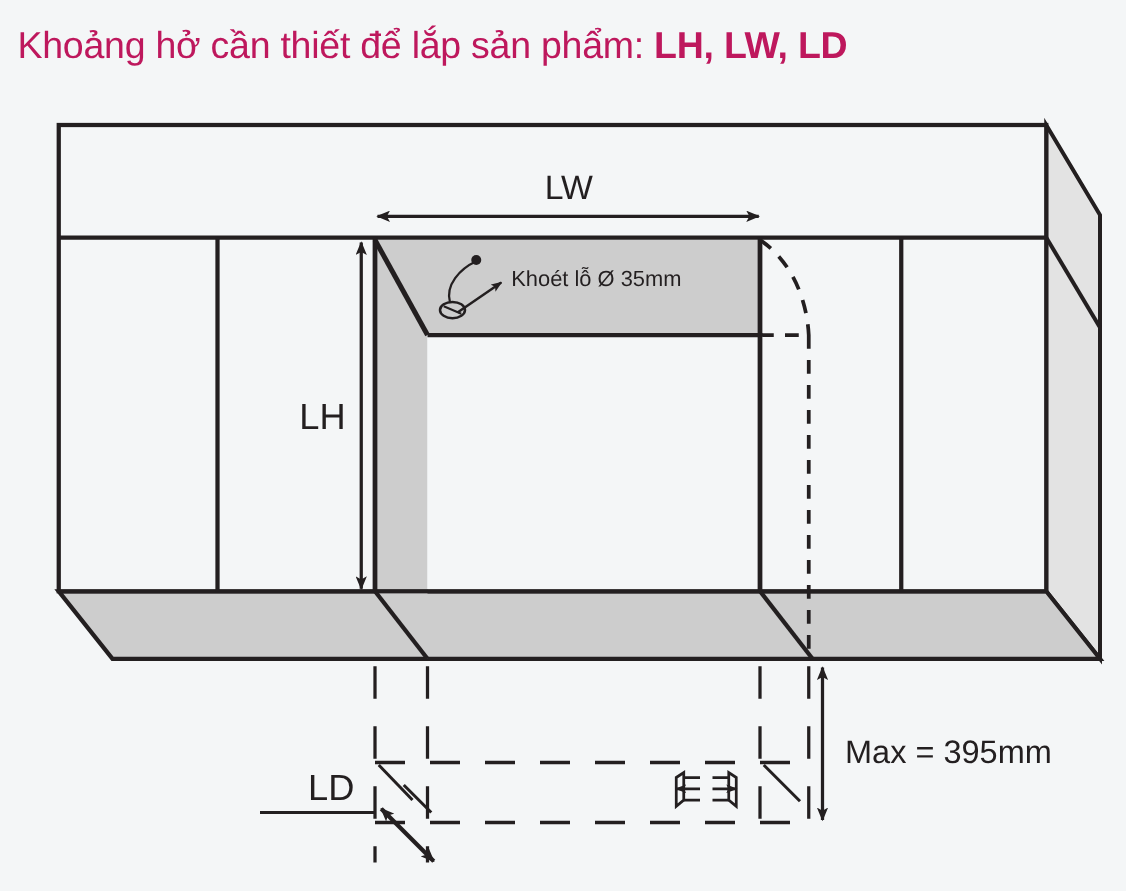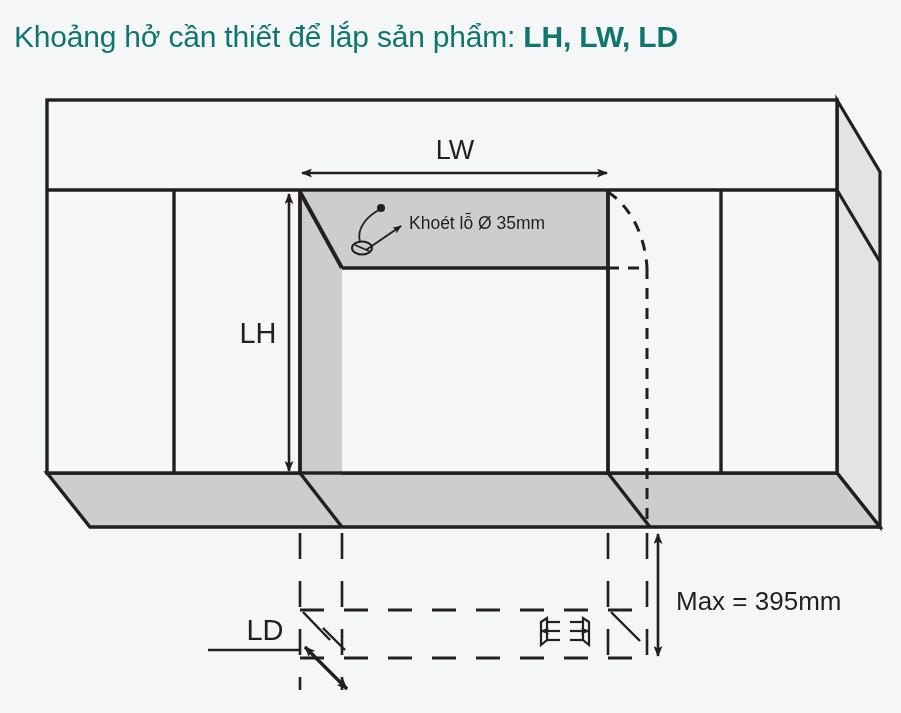--- a/index.html
+++ b/index.html
@@ -23,21 +23,21 @@
   }
   #title {
     position: absolute;
     left: 14px;
     top: 18px;
     width: 880px;
     font-size: 30px;
     line-height: 38px;
     letter-spacing: -0.2px;
     white-space: nowrap;
-    color: #0f766e;
+    color: #be185d;
   }
   #title .bold {
     font-weight: bold;
   }
   #diagram {
     position: absolute;
     left: 0;
     top: 0;
   }
   .svg-label {

